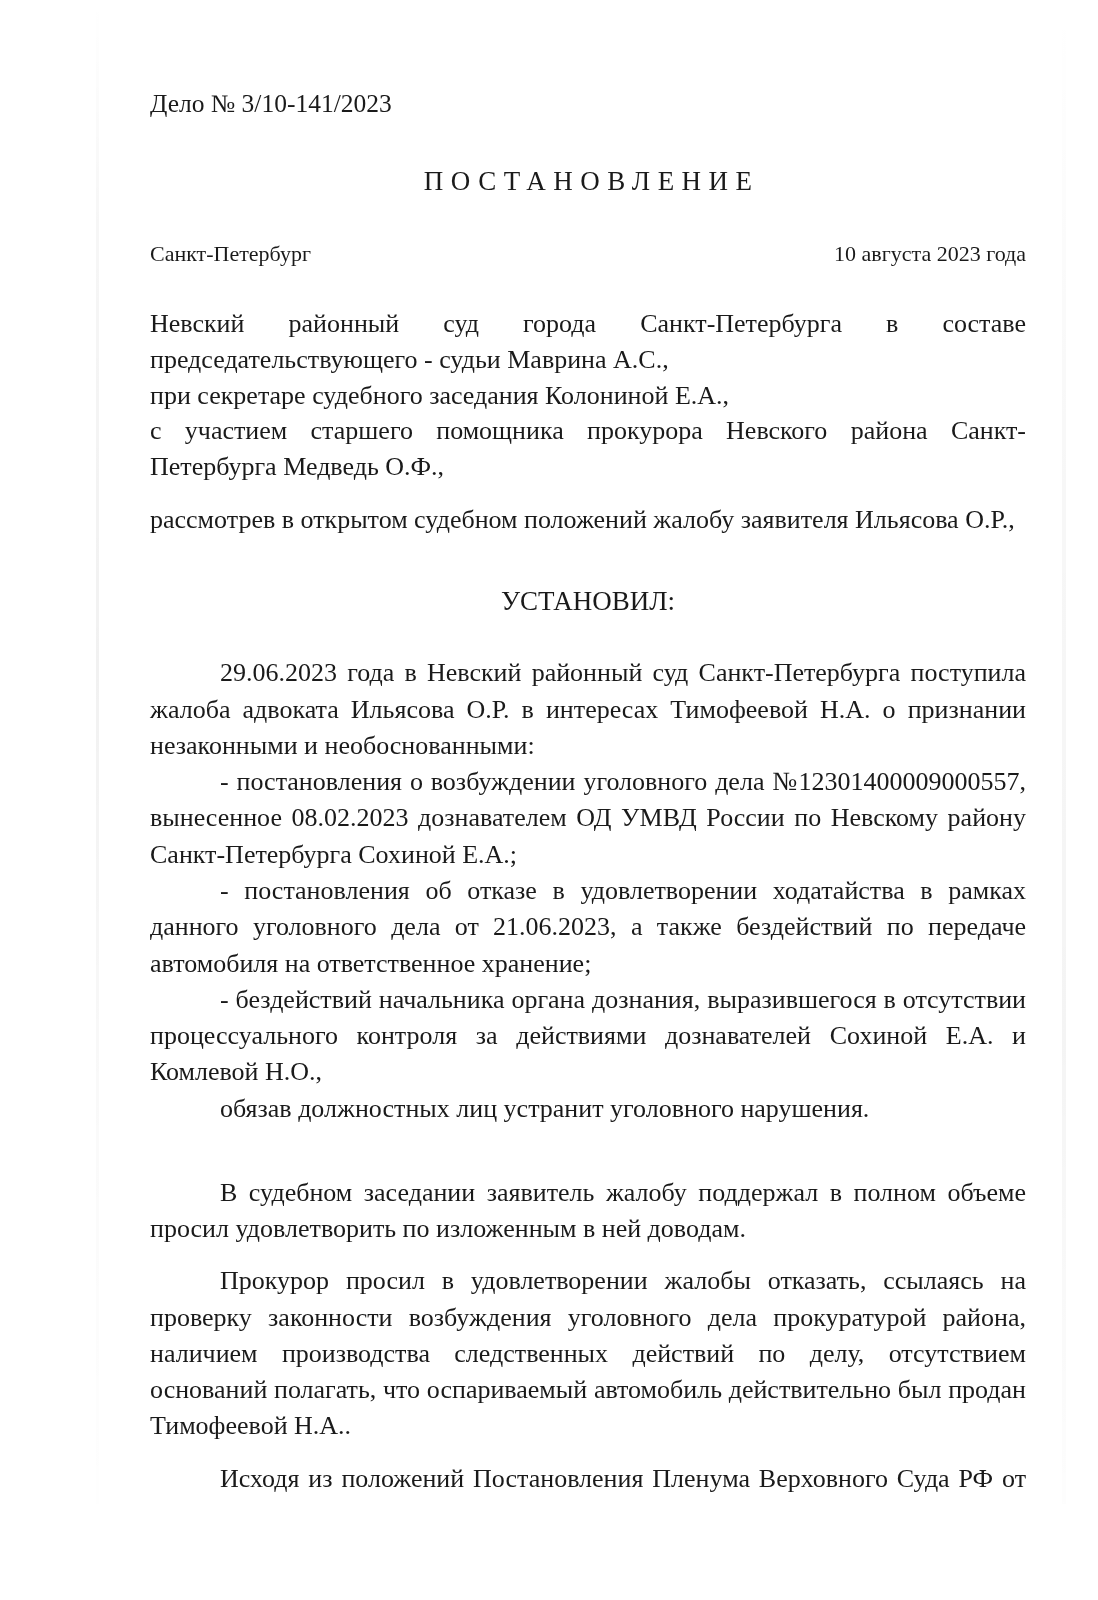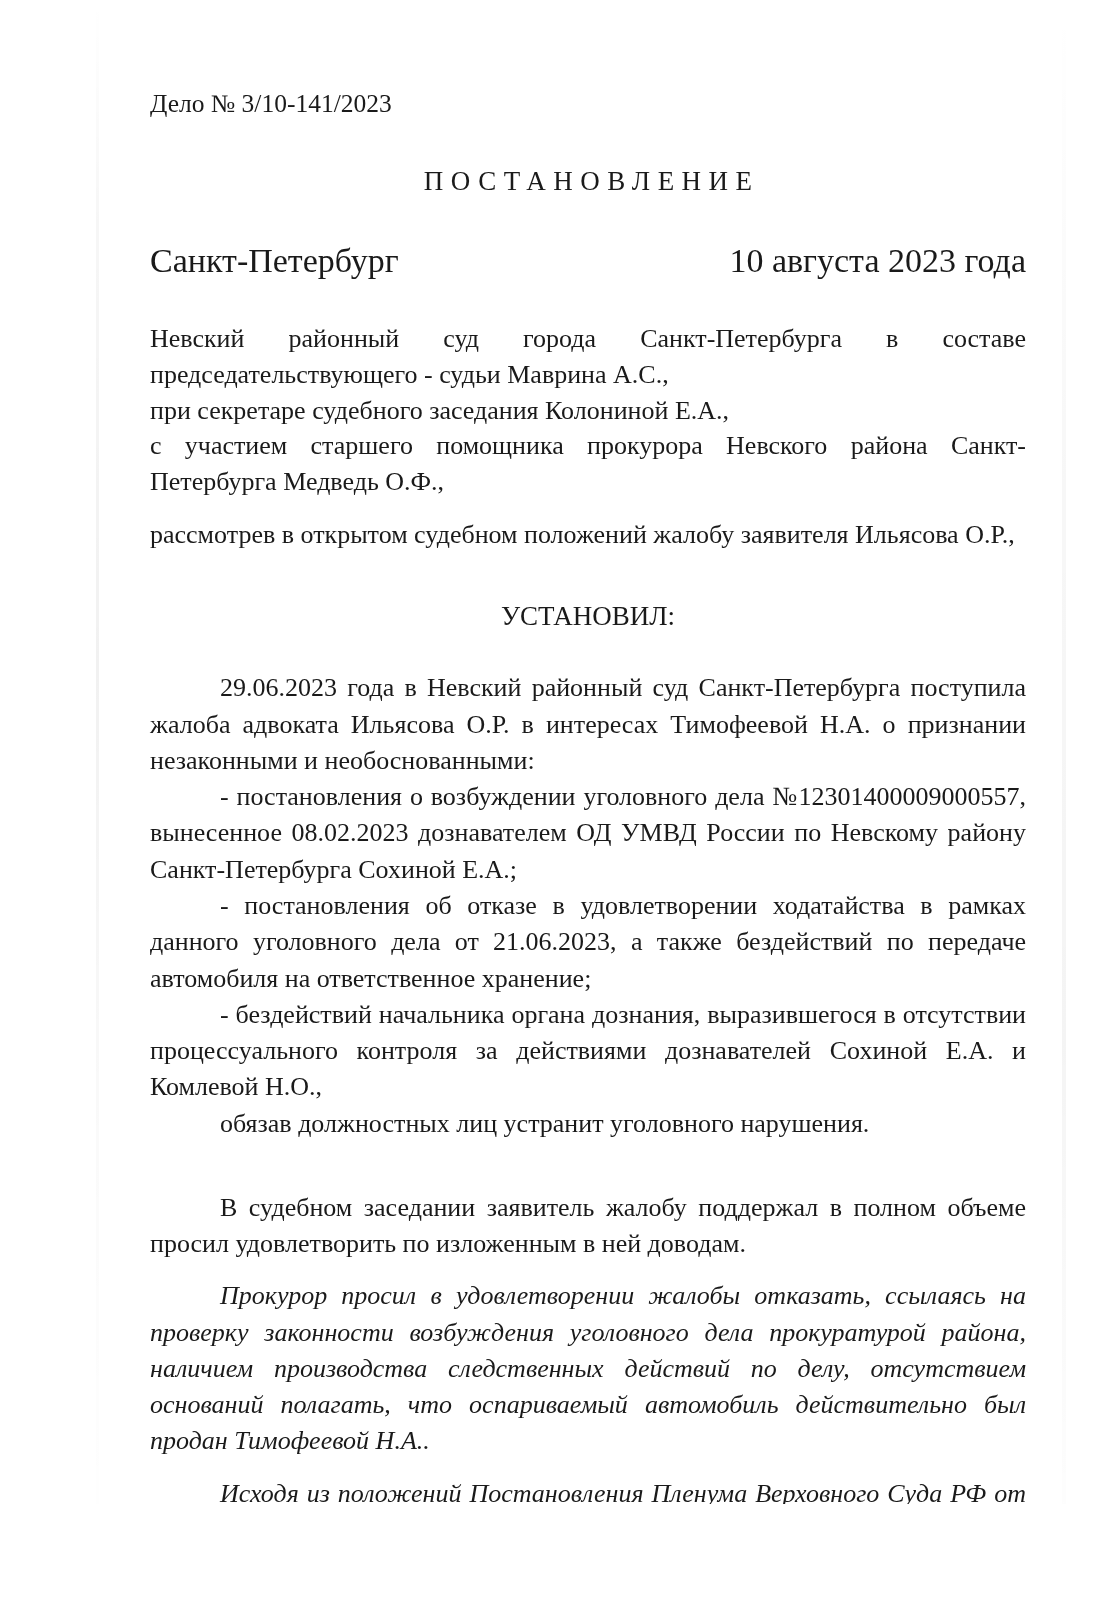--- a/index.html
+++ b/index.html
@@ -68,21 +68,21 @@
     letter-spacing: 7.5px;
     text-indent: 7.5px;
     line-height: 1.2;
   }
 
   .place-date {
     margin-top: 43px;
     display: flex;
     justify-content: space-between;
     align-items: baseline;
-    font-size: 34px;
+    font-size: 22px;
     line-height: 1.25;
   }
 
   .intro {
     margin-top: 38px;
   }
   .intro p {
     margin: 0;
     font-size: 26px;
     line-height: 1.38;
@@ -106,21 +106,20 @@
   .body p {
     margin: 0;
     font-size: 26px;
     line-height: 1.395;
     text-align: justify;
     text-align-last: left;
     text-indent: 70px;
   }
   .body p.spaced {
     margin-top: 16px;
-    font-style: italic;
   }
   .body p.spaced-big {
     margin-top: 48px;
   }
   .body p.last-full {
     text-align-last: justify;
   }
 </style>
 </head>
 <body>

